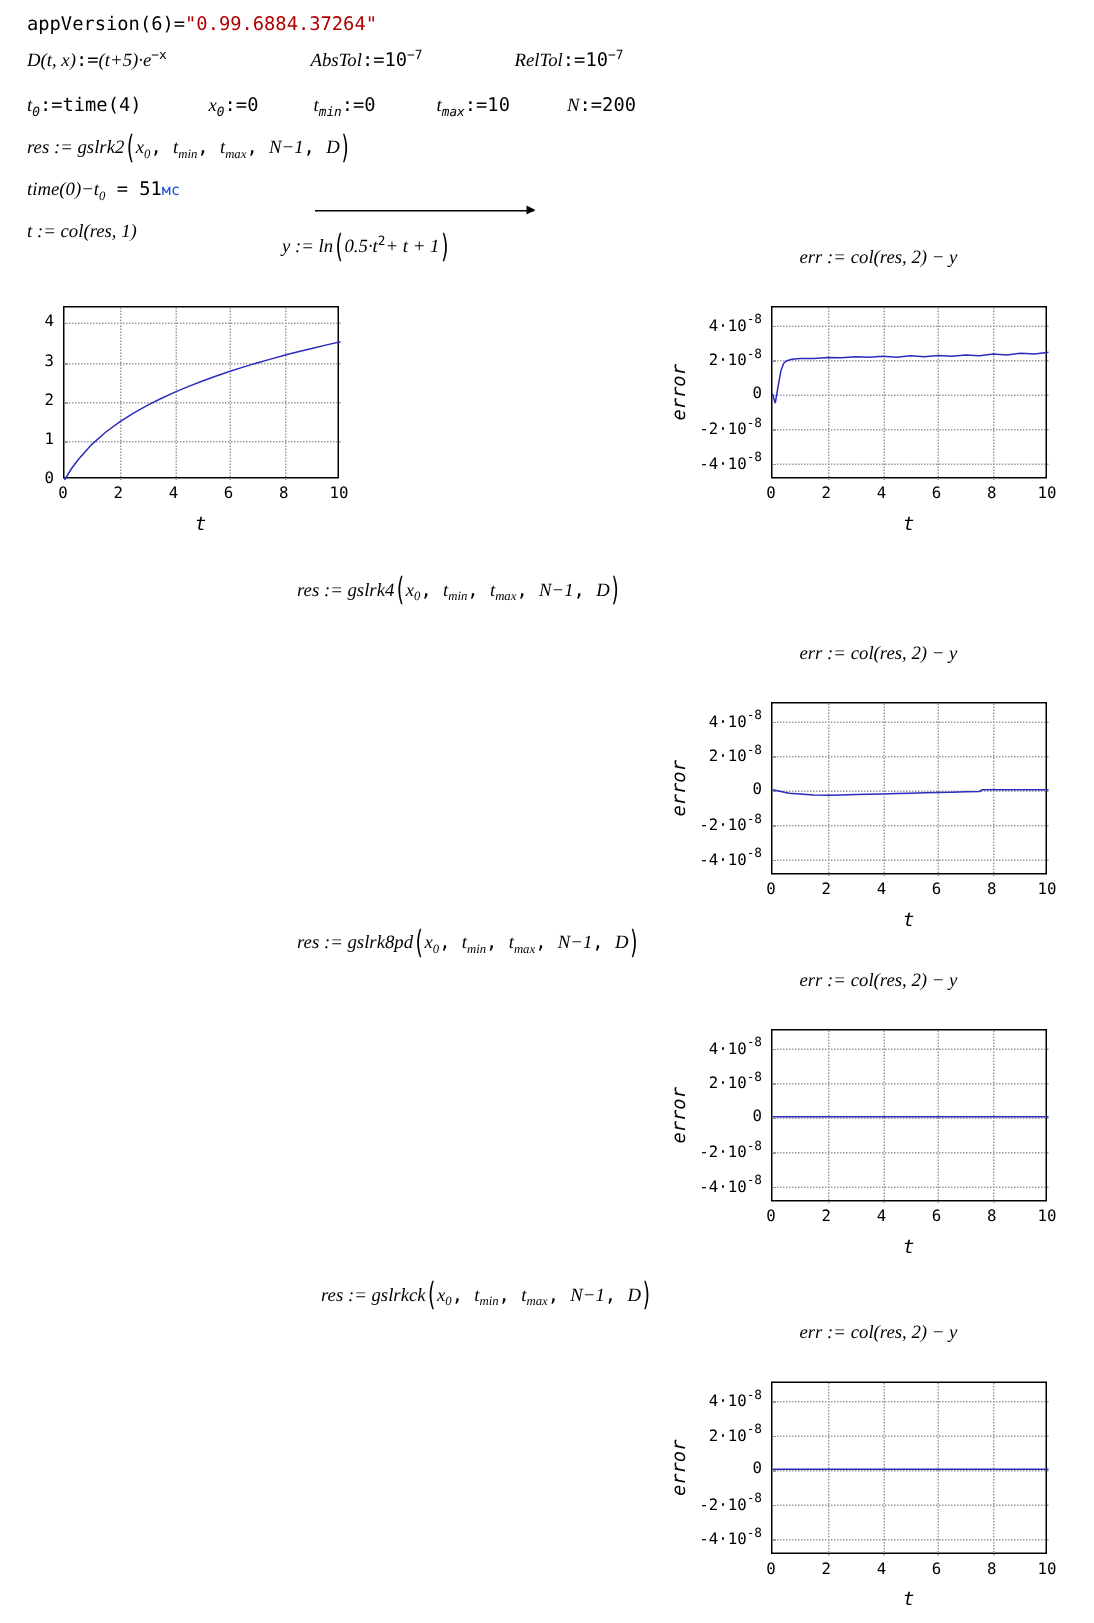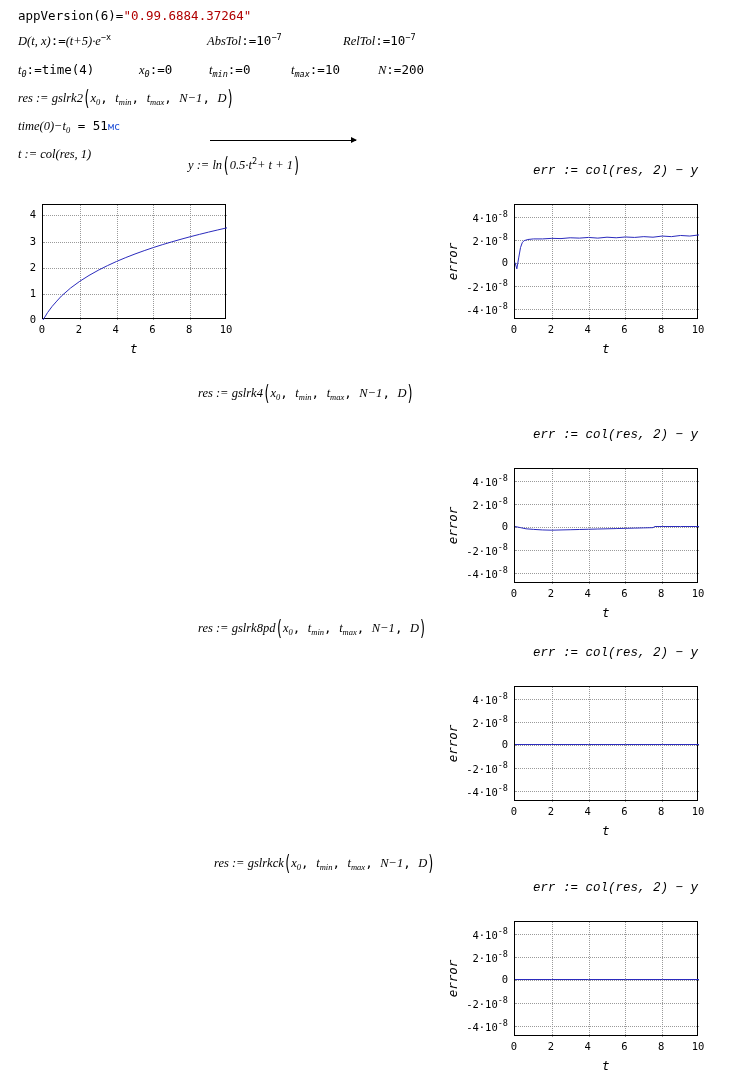--- a/index.html
+++ b/index.html
@@ -86,21 +86,21 @@
     font-style: italic;
     color: #000;
     white-space: nowrap;
   }
   .axis-label-y {
     transform-origin: 50% 50%;
     transform: rotate(-90deg);
   }
   .caption {
     position: absolute;
-    font-family: Liberation Mono, monospace;
+    font-family: Liberation Serif, serif;
     font-size: 12.5px;
     white-space: nowrap;
   }
   svg.curve { position: absolute; left: 0; top: 0; overflow: visible; }
 </style>
 </head>
 <body>
 
 <div class="abs math" style="left:18px; top:8px;">
   <span>appVersion(6)</span><span>=</span><span class="str">"0.99.6884.37264"</span>

